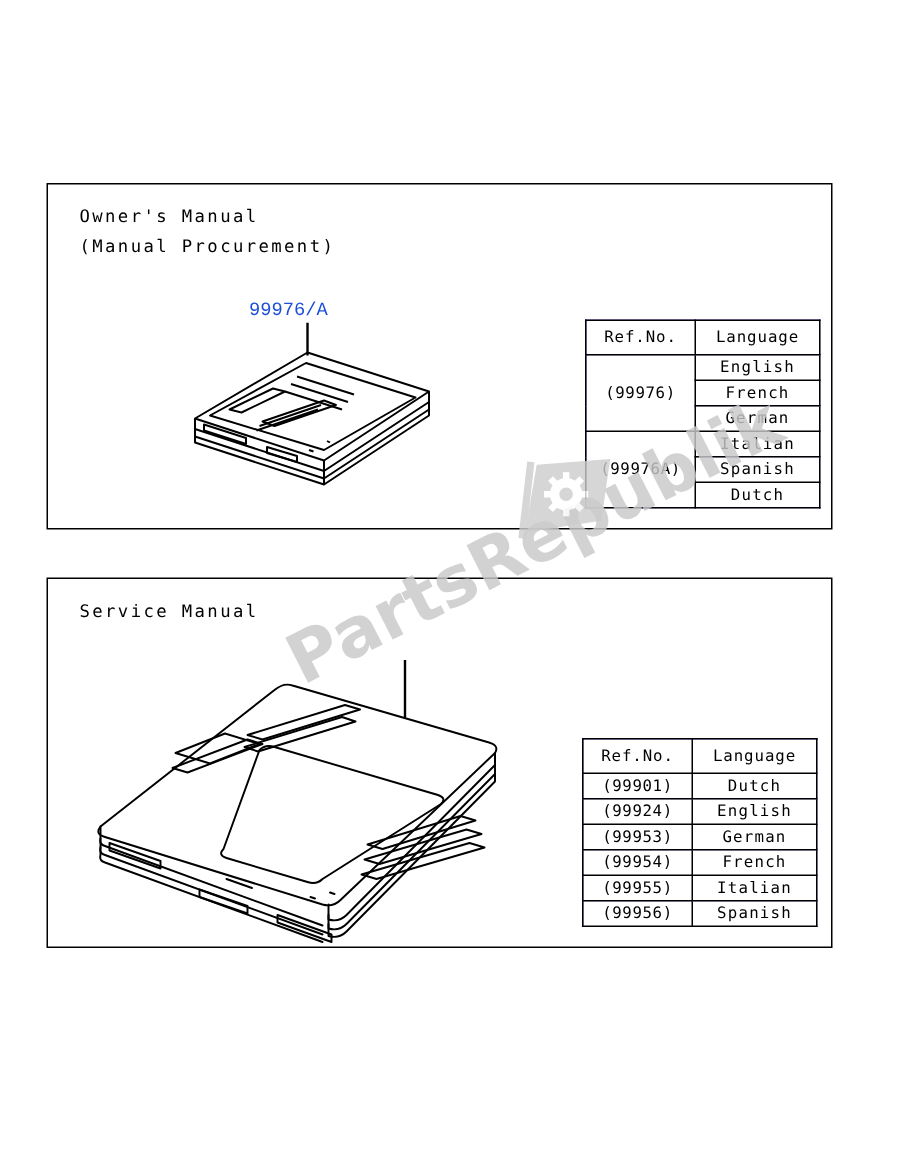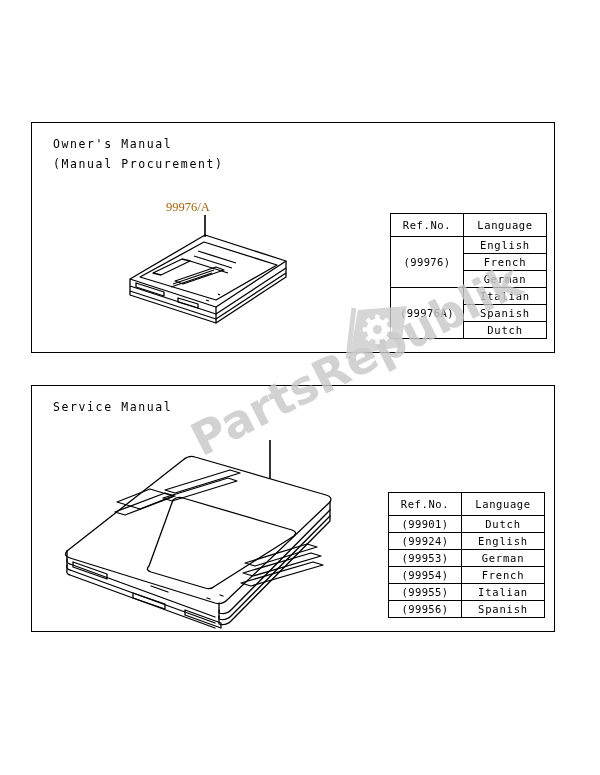--- a/index.html
+++ b/index.html
@@ -66,23 +66,23 @@
     white-space: pre;
     line-height: 20px;
   }
   #owners-title-1 { left: 21px; top: 11px; }
   #owners-title-2 { left: 21px; top: 31px; }
   #service-title  { left: 21px; top: 11px; }
 
   
   .callout {
     position: absolute;
-    font-family: Liberation Serif, serif;
+    font-family: Liberation Mono, monospace;
     font-size: 12.5px;
-    color: #a16207;
+    color: #1d4ed8;
     white-space: pre;
     letter-spacing: 0px;
   }
   #callout-99976 {
     left: 166px;
     top: 200px;
   }
   #callout-stack {
     position: absolute;
     left: 243px;

